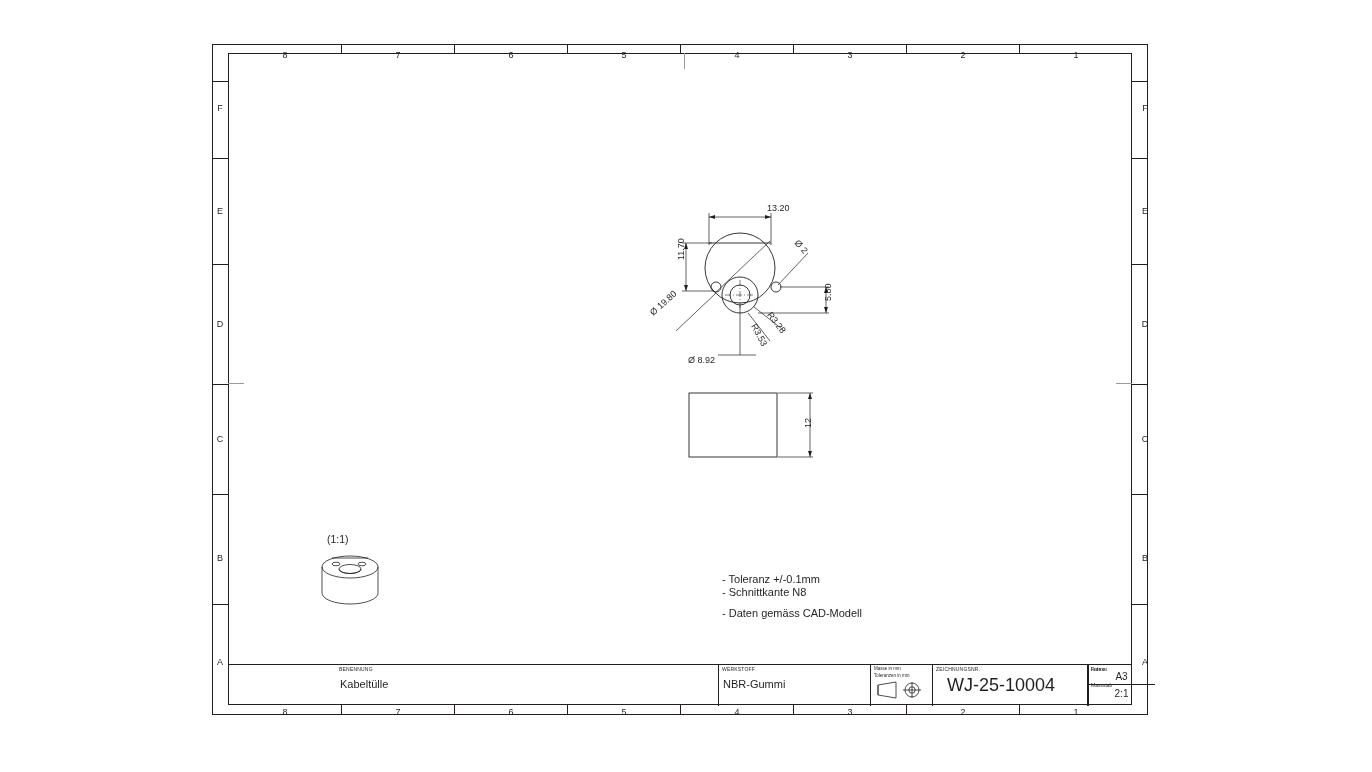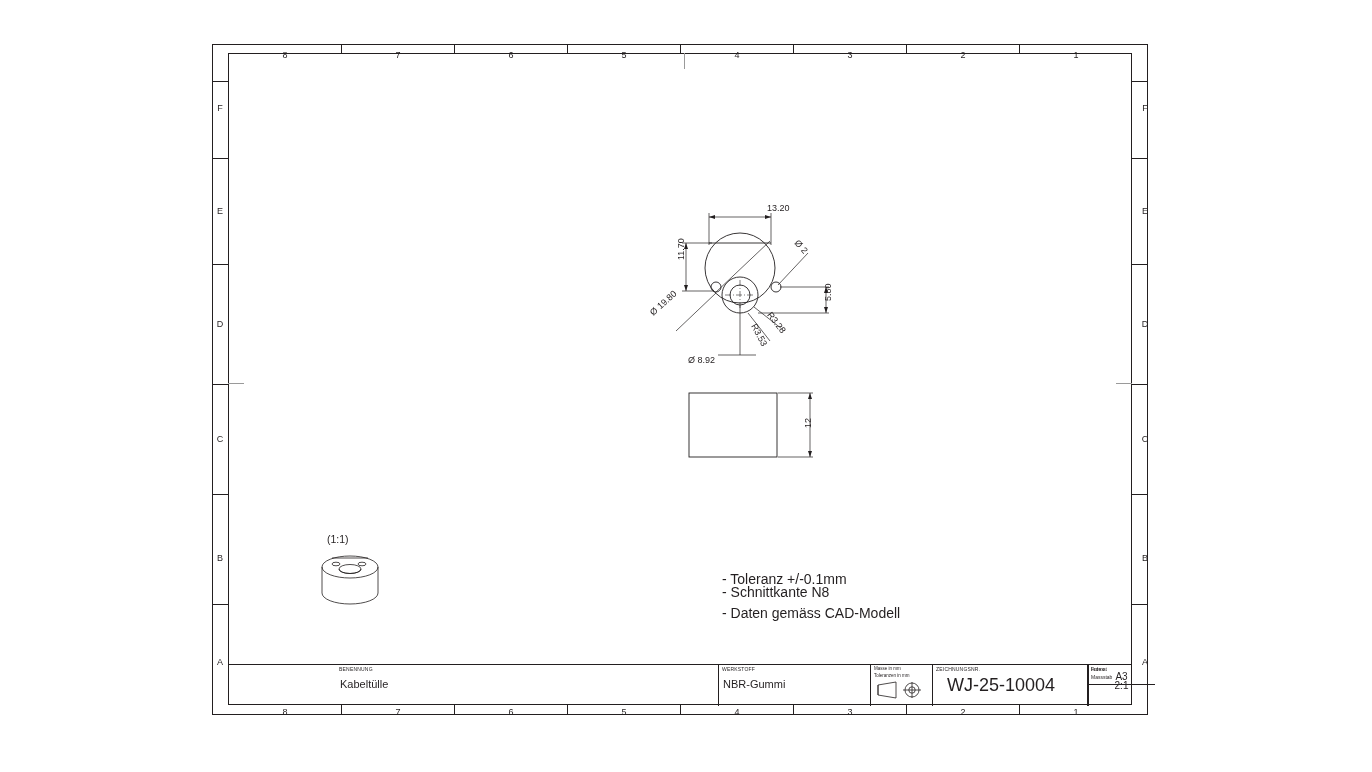--- a/index.html
+++ b/index.html
@@ -68,21 +68,21 @@
 
   
   .geom { position: absolute; }
   svg { display: block; overflow: visible; }
 
   
   .note-block {
     position: absolute;
     left: 722px;
     top: 573px;
-    font-size: 14px;
+    font-size: 11px;
     color: #231f20;
     line-height: 12.5px;
     white-space: nowrap;
   }
   .note-block .gap { height: 9px; }
 
   .scale-note {
     position: absolute;
     left: 327px;
     top: 533px;
@@ -151,21 +151,21 @@
 
   
   .tb-split-top, .tb-split-bot {
     position: absolute;
     left: 0;
     width: 100%;
     box-sizing: border-box;
     height: 20px;
   }
   .tb-split-top { top: 0; border-bottom: 1px solid #231f20; }
-  .tb-split-bot { top: 8px; }
+  .tb-split-bot { top: 16px; }
   .mini-cap {
     position: absolute;
     left: 3px;
     top: 1px;
     font-size: 5px;
     color: #231f20;
   }
   .mini-val {
     position: absolute;
     width: 100%;

